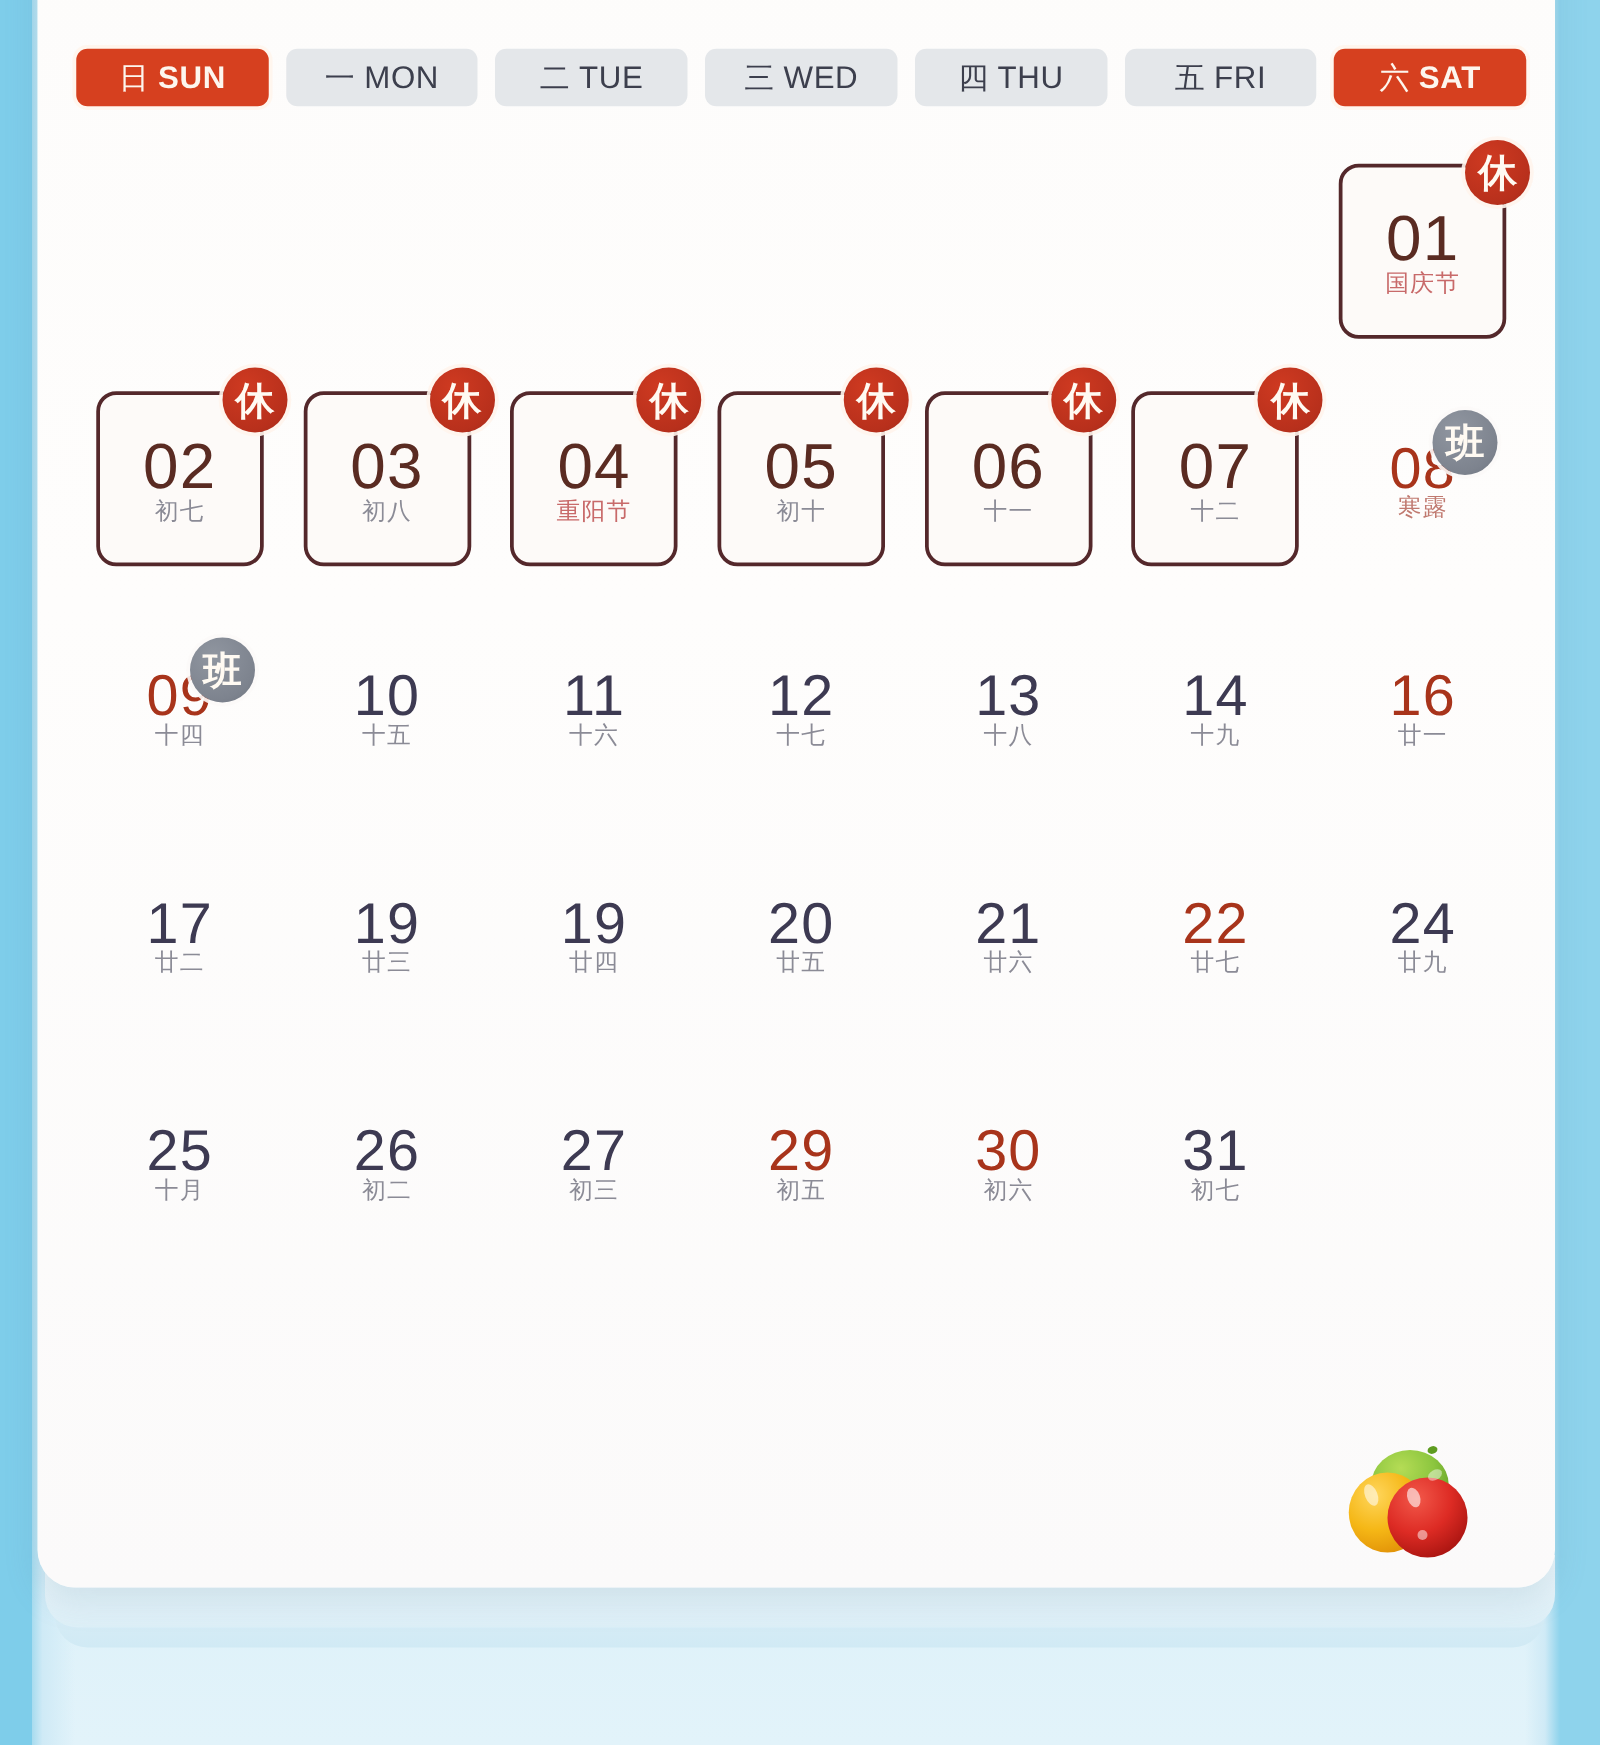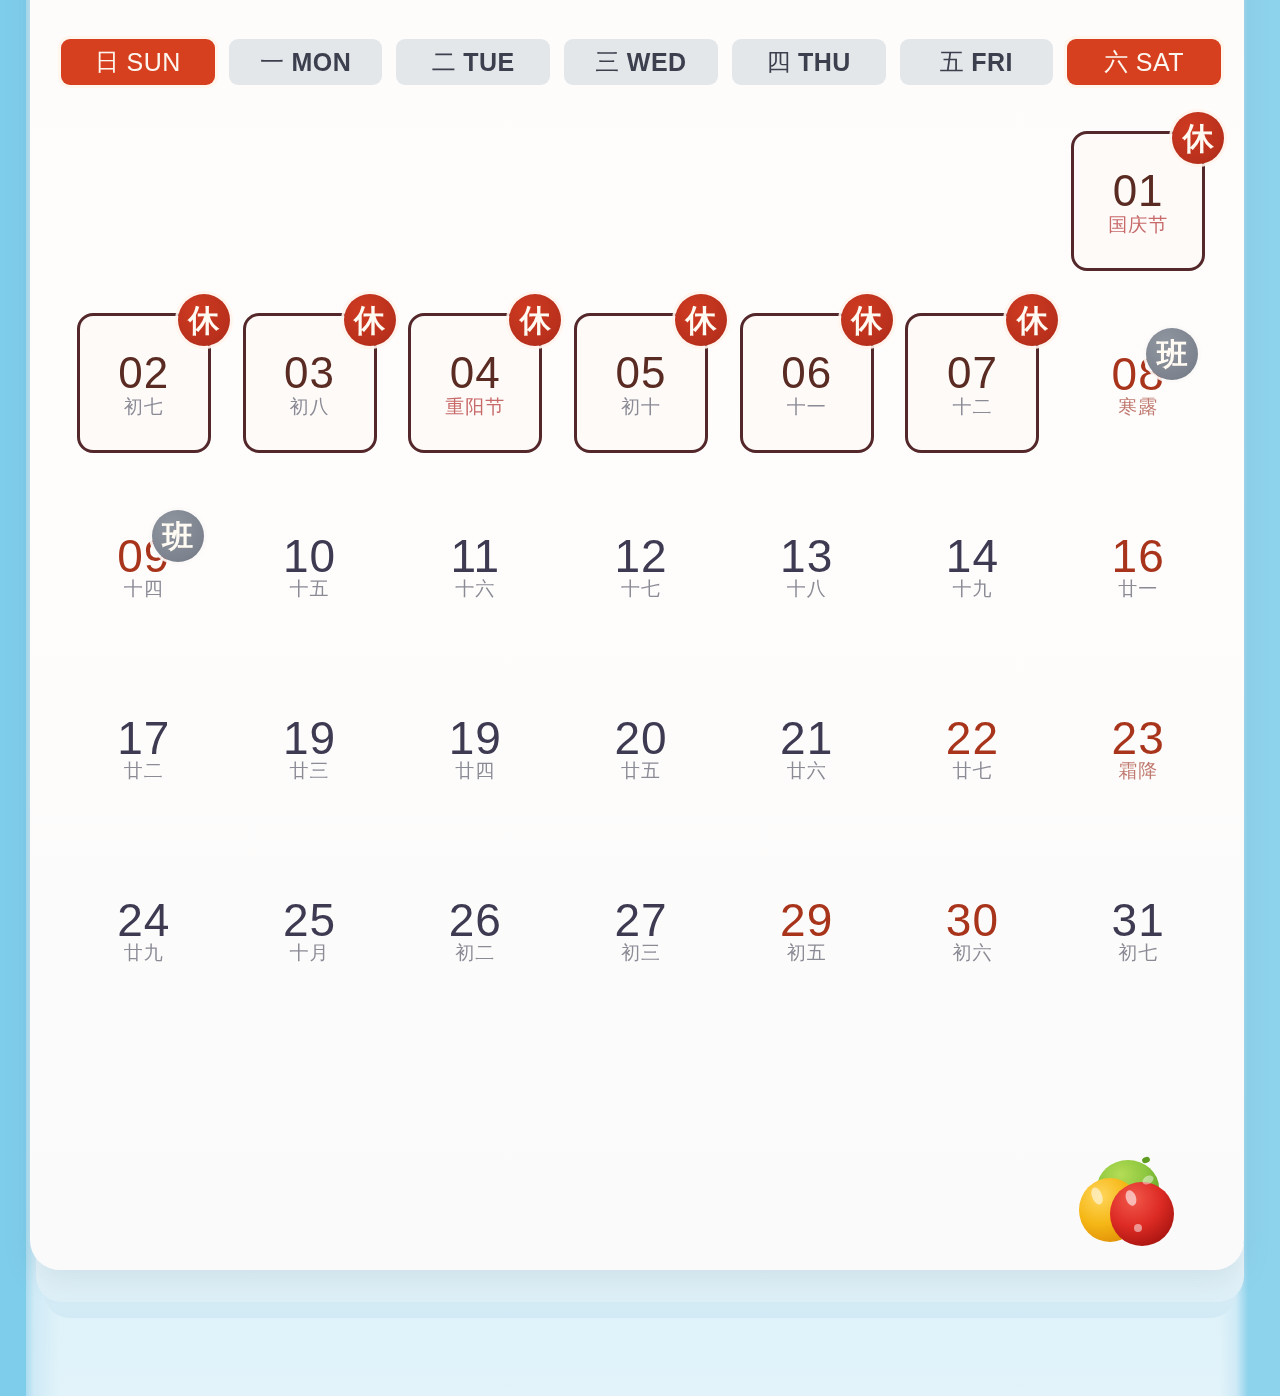--- a/index.html
+++ b/index.html
@@ -76,27 +76,27 @@
     display: flex;
     align-items: center;
     justify-content: center;
     gap: 7px;
     background: #e4e7ea;
     color: #3c3f4d;
     font-size: 25px;
     letter-spacing: .5px;
   }
   .wd .cn { font-size: 24px; }
-  .wd .en { font-weight: 700; }
+  .wd .en { font-weight: 400; }
   .wd.weekend {
     background: #d6401f;
     color: #fdf6ee;
     box-shadow: 0 0 0 3px rgba(255,245,235,.85);
   }
-  .wd.weekend .en { font-weight: 400; }
+  .wd.weekend .en { font-weight: 700; }
 
   
   .grid {
     position: absolute;
     left: 31px;
     top: 148px;
     width: 1160px;
     display: grid;
     grid-template-columns: repeat(7, 1fr);
     grid-auto-rows: 182px;
@@ -136,21 +136,21 @@
     width: 134px;
     height: 140px;
     border: 3px solid #54282b;
     border-radius: 16px;
     background: #fdfaf8;
     display: flex;
     flex-direction: column;
     align-items: center;
     justify-content: center;
   }
-  .boxwrap .daynum { font-size: 44px; color: #5a2b22; }
+  .boxwrap .daynum { font-size: 51px; color: #5a2b22; }
   .boxwrap .lunar  { margin-top: 2px; }
 
   
   .badge {
     position: absolute;
     width: 52px;
     height: 52px;
     border-radius: 50%;
     display: flex;
     align-items: center;
@@ -347,24 +347,20 @@
         <div class="daynum">20</div>
         <div class="lunar">廿五</div>
       </div>
       <div class="cell">
         <div class="daynum">21</div>
         <div class="lunar">廿六</div>
       </div>
       <div class="cell red">
         <div class="daynum">22</div>
         <div class="lunar">廿七</div>
-      </div>
-      <div class="cell red">
-        <div class="daynum">23</div>
-        <div class="lunar term">霜降</div>
       </div>
       <div class="cell">
         <div class="daynum">24</div>
         <div class="lunar">廿九</div>
       </div>
       <div class="cell">
         <div class="daynum">25</div>
         <div class="lunar">十月</div>
       </div>
       <div class="cell">

